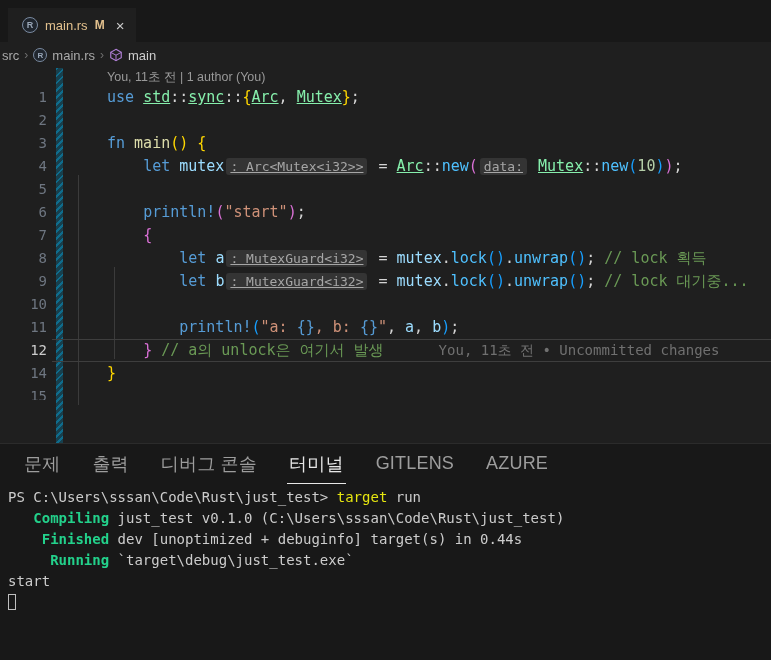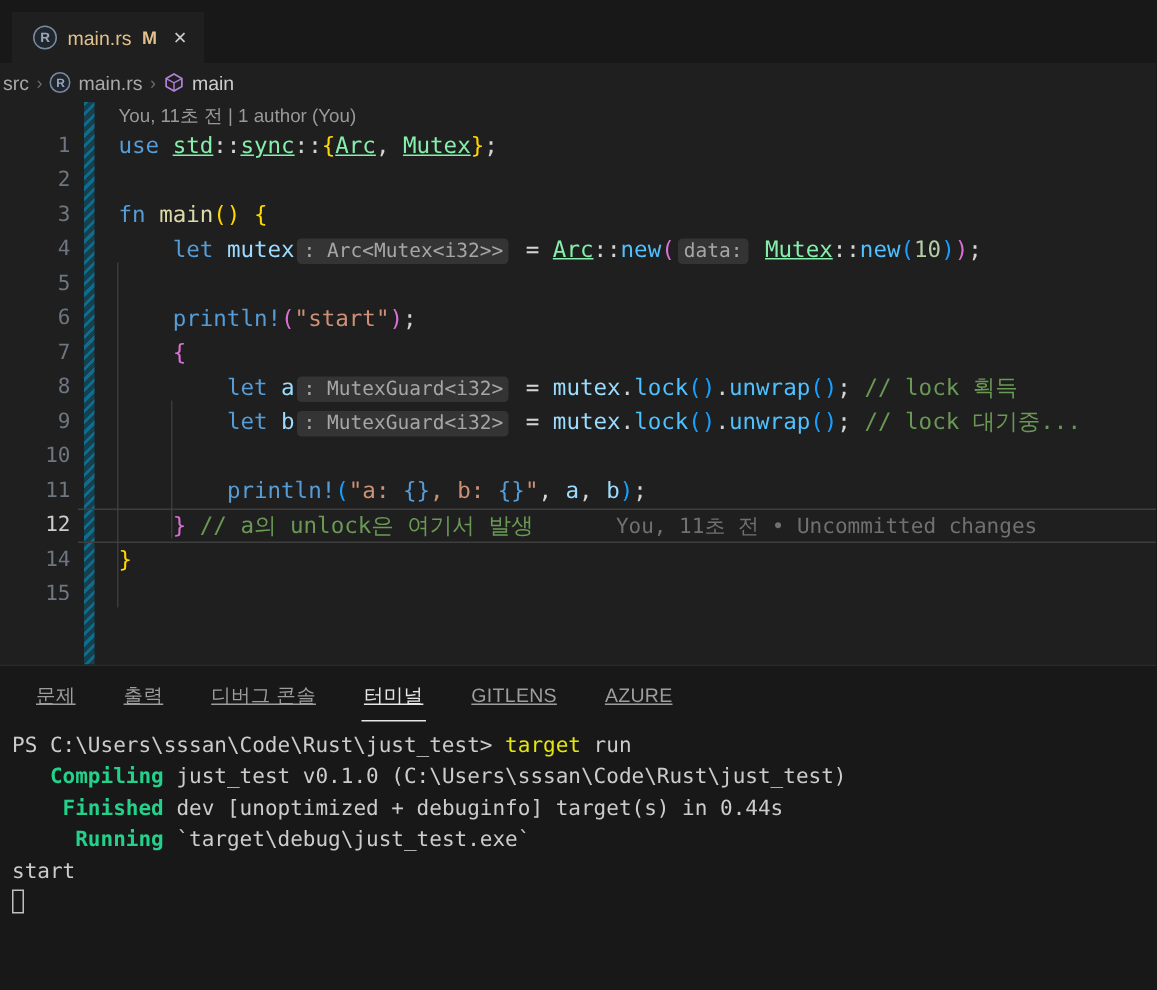--- a/index.html
+++ b/index.html
@@ -27,21 +27,21 @@
   .chev { color:#6f6f6f; font-size:12px; }
   .rust-icon.small { width:14px; height:14px; font-size:8px; }
   .cube-icon { width:14px; height:14px; flex:none; }
 
   
   .code-area { position:relative; height:375px; overflow:hidden;
                font-family:"DejaVu Sans Mono", monospace; font-size:15px; }
   .stripe { position:absolute; left:56px; top:0; bottom:0; width:7px;
             background:repeating-linear-gradient(135deg,#0f6c8c 0 2px,#17404e 2px 5px); }
   .iguide { position:absolute; width:1px; background:#3b3b3b; }
-  .row { position:relative; height:23px; line-height:23px; padding-left:79px;
+  .row { position:relative; height:23px; line-height:23px; padding-left:107px;
          white-space:pre; color:#d4d4d4; }
   .row .ln { position:absolute; left:0; top:0; width:47px; text-align:right;
              color:#6e7681; font-size:14px; cursor:pointer; }
   .row.current .ln { color:#cccccc; }
   .row.current::before { content:""; position:absolute; left:52px; right:0; top:0;
                          bottom:0; border-top:1px solid #3e3e3e; border-bottom:1px solid #3e3e3e; }
   .row.partial { height:15px; overflow:hidden; }
   .lens-row { height:18px; line-height:18px; font-size:12.5px;
               font-family:"Liberation Sans", sans-serif; color:#999999; }
   .lens-row.run { height:20px; line-height:20px; }
@@ -55,28 +55,28 @@
   .tok-mth { color:#4fc1ff; }
   .tok-num { color:#b5cea8; }
   .tok-str { color:#ce9178; }
   .tok-esc { color:#569cd6; }
   .tok-p1  { color:#ffd700; }
   .tok-p2  { color:#da70d6; }
   .tok-p3  { color:#179fff; }
   .tok-op  { color:#d4d4d4; }
   .tok-cm  { color:#6a9955; }
   .tok-hint { background:#343434; color:#a6a6a6; font-size:13px; border-radius:3px;
-              padding:1px 4px; margin:0 2px; }
+              padding:1px 4px; margin:0 2px;text-decoration:underline; }
   .tok-blame { color:#707070; margin-left:55px; font-size:14px; }
 
   
   .panel { border-top:1px solid #2b2b2b; background:#181818; height:217px; }
   .ptabs { height:38px; display:flex; align-items:center; padding-left:22px; }
-  .ptab { font-size:13px; color:#9d9d9d; margin-right:28px; padding:9px 2px 7px 2px;
-          border-bottom:1px solid transparent; cursor:pointer; letter-spacing:.2px;text-decoration:underline; }
+  .ptab { font-size:18px; color:#9d9d9d; margin-right:28px; padding:9px 2px 7px 2px;
+          border-bottom:1px solid transparent; cursor:pointer; letter-spacing:.2px; }
   .ptab.active { color:#e7e7e7; border-bottom-color:#e7e7e7; }
 
   .terminal { padding:5px 0 0 8px; font-family:"DejaVu Sans Mono", monospace;
               font-size:14px; color:#cccccc; cursor:text; }
   .trow { height:21px; line-height:21px; white-space:pre; }
   .t-fg { color:#cccccc; }
   .t-yel { color:#e5e510; }
   .t-grnb { color:#23d18b; font-weight:bold; }
   .t-cursor { display:inline-block; width:8px; height:16px;
               border:1px solid #bfbfbf; vertical-align:middle; margin-top:-2px; }

